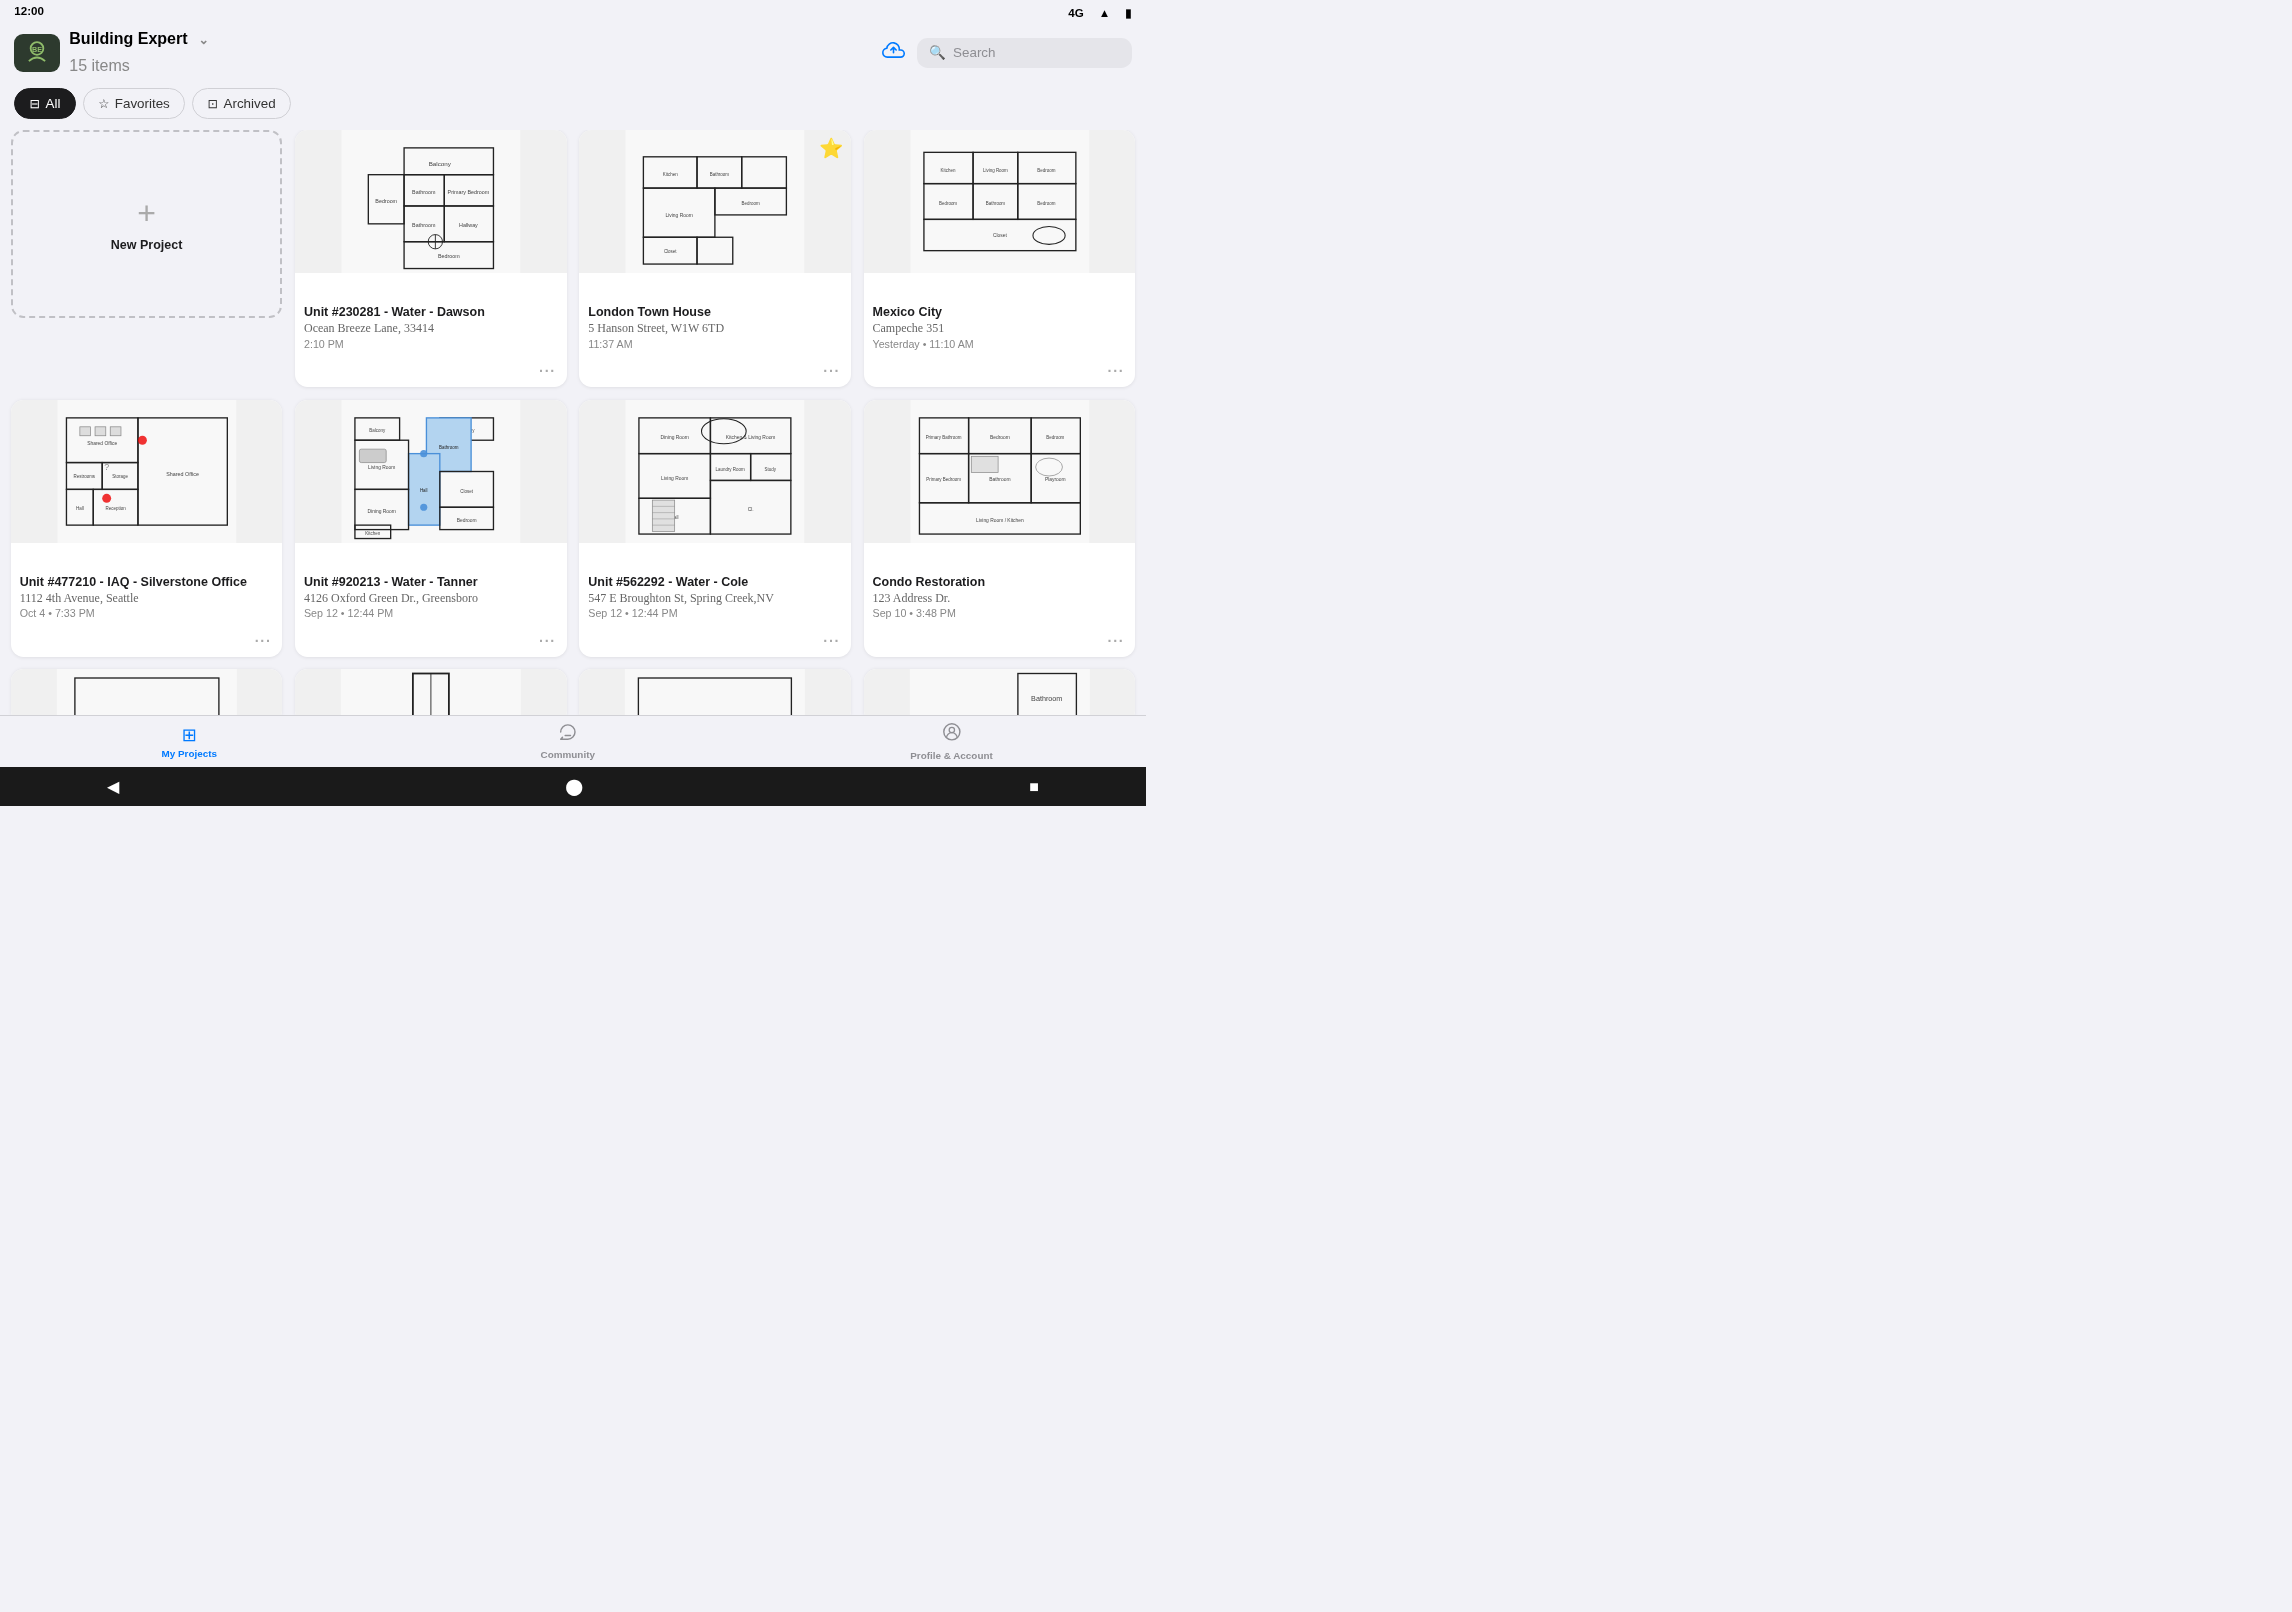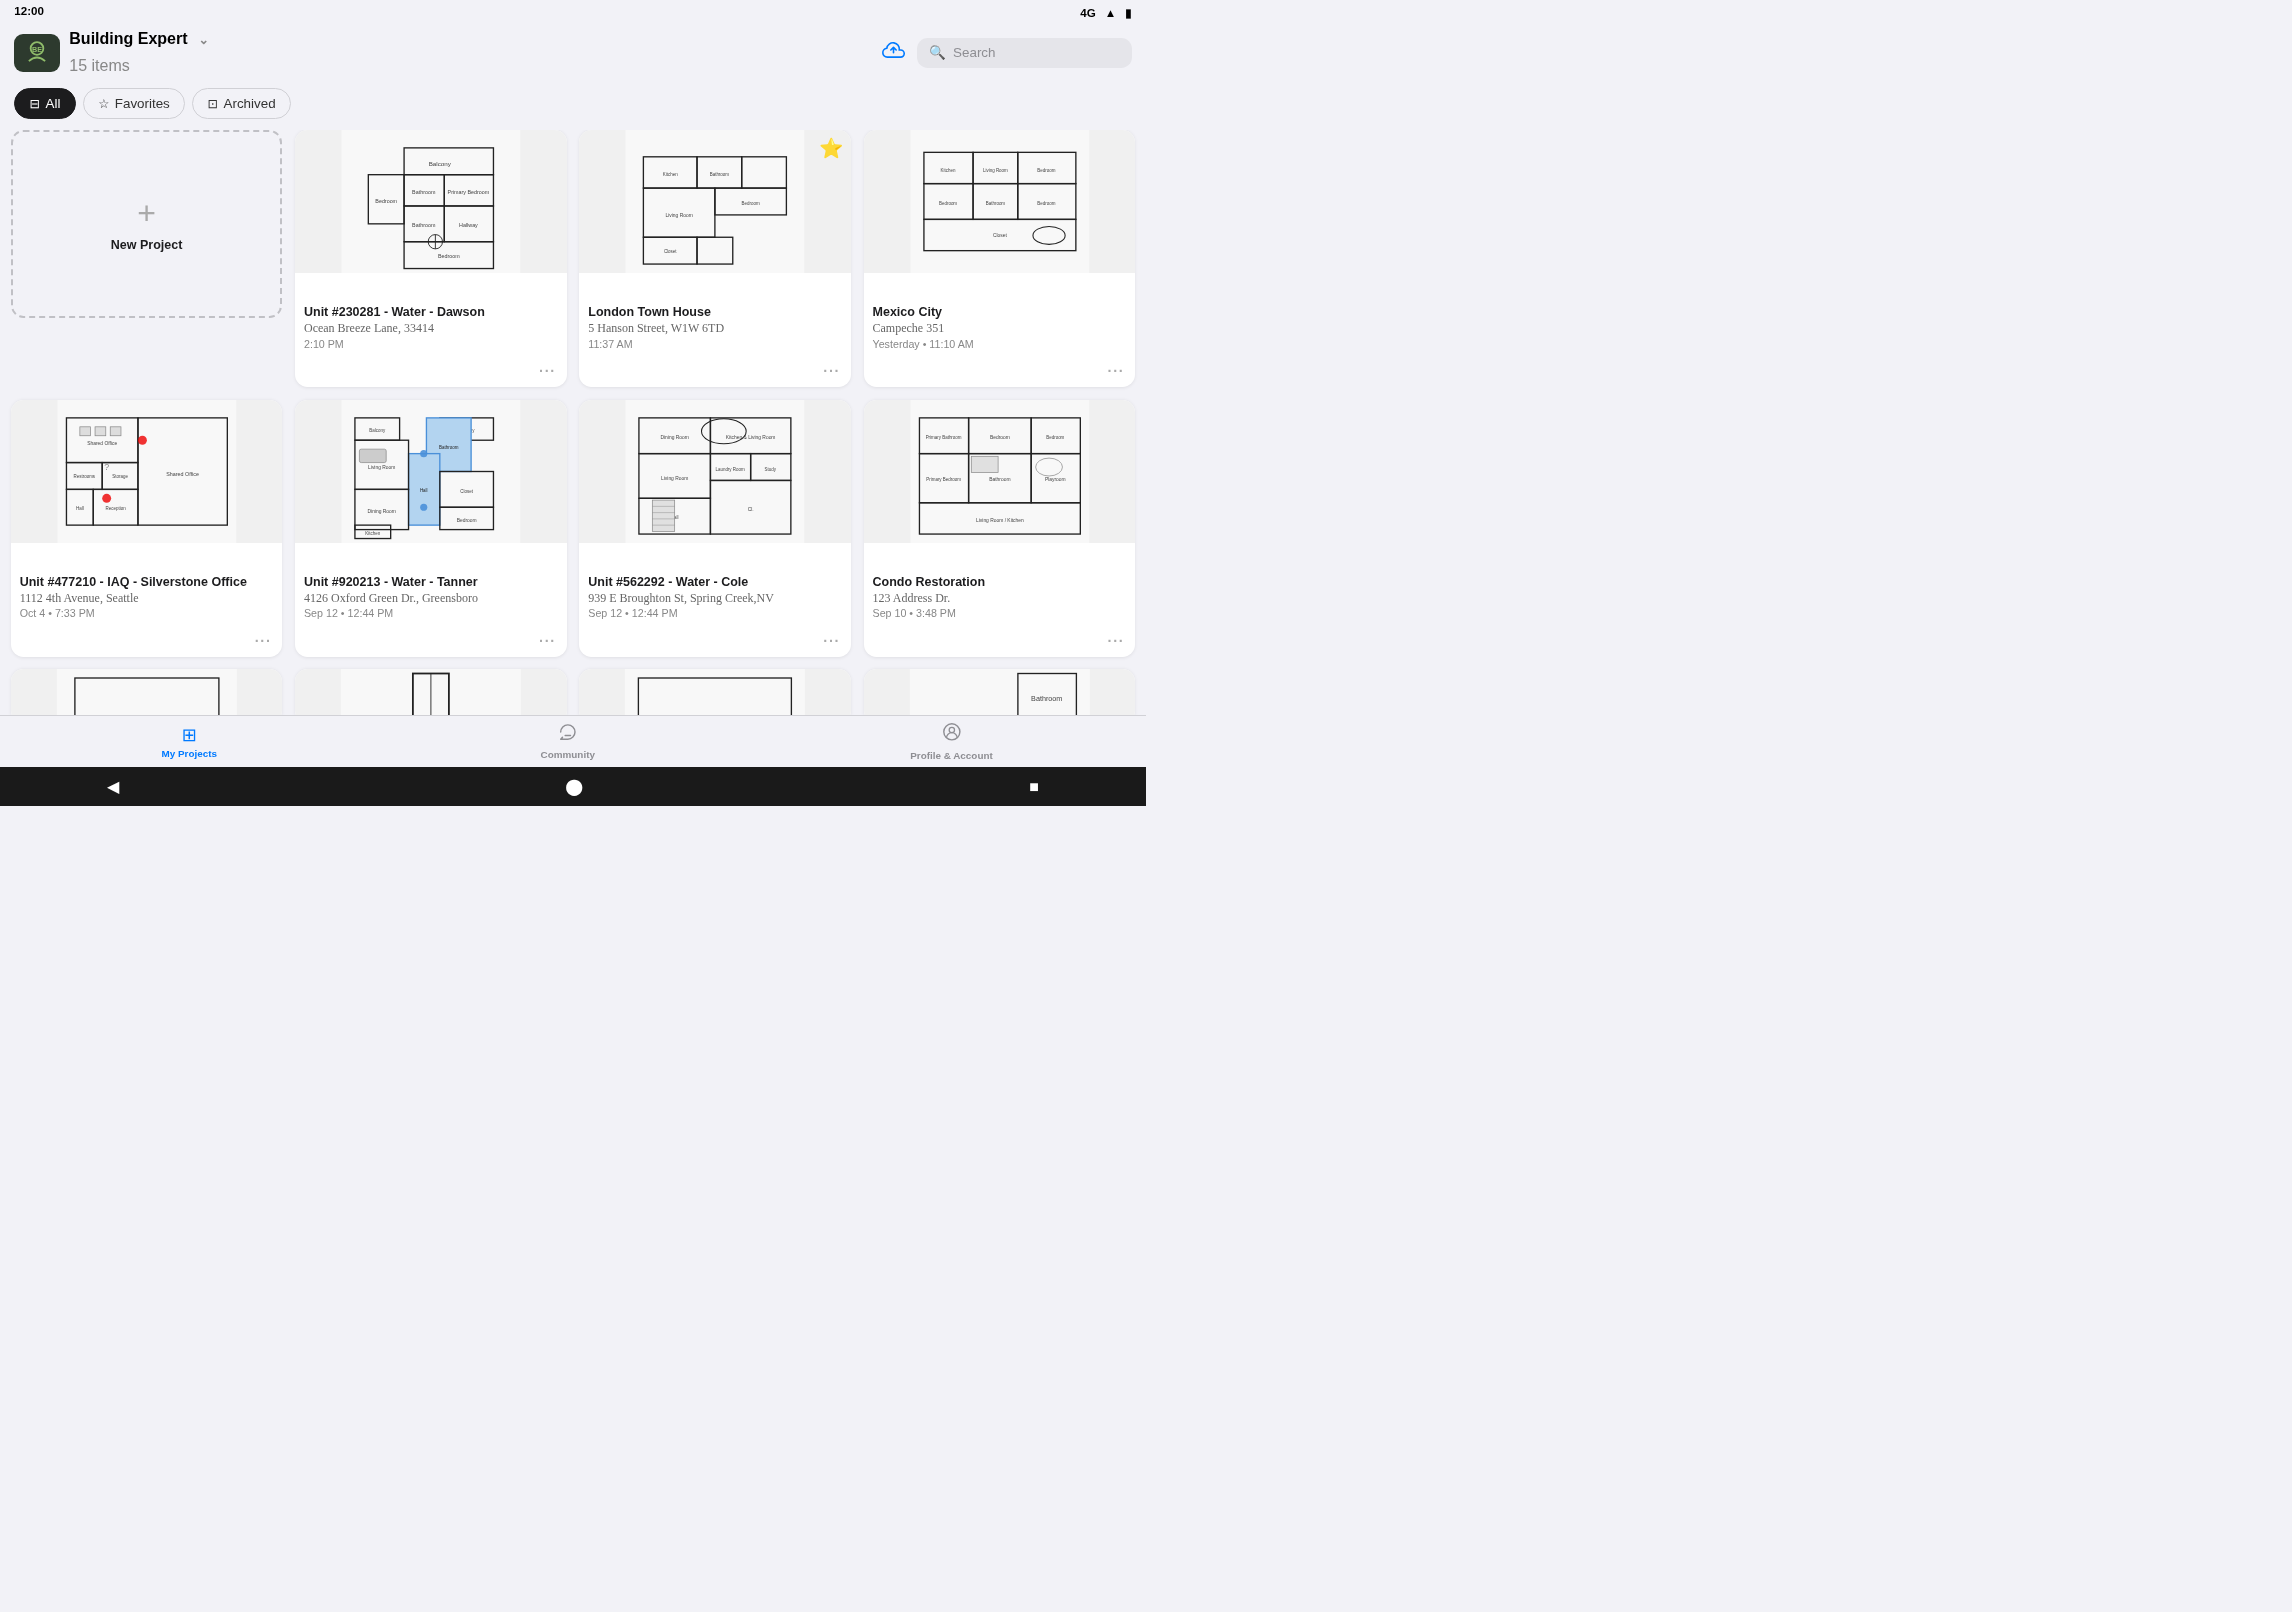--- a/index.html
+++ b/index.html
@@ -15,21 +15,21 @@
 
     
     .status-bar {
       display: flex;
       justify-content: space-between;
       padding: 3.6px 14.3px;
       background: #f2f2f7;
       height: 25px;
     }
     .status-time { font-size: 11.6px; font-weight: 600; }
-    .status-right { display: flex; align-items: center; gap: 9px; font-size: 11.6px; font-weight: 600; }
+    .status-right { display: flex; align-items: center; gap: 15px; font-size: 11.6px; font-weight: 600; }
 
     
     .header {
       display: flex;
       align-items: center;
       justify-content: space-between;
       padding: 5.4px 14.3px 7.2px 14.3px;
       background: #f2f2f7;
     }
     .header-left { display: flex; align-items: center; gap: 9px; }
@@ -432,21 +432,21 @@
         <rect x="30" y="112" width="25" height="35" fill="#e0e0e0" stroke="#888" stroke-width="0.8"></rect>
         <line x1="30" y1="119" x2="55" y2="119" stroke="#888" stroke-width="0.5"></line>
         <line x1="30" y1="126" x2="55" y2="126" stroke="#888" stroke-width="0.5"></line>
         <line x1="30" y1="133" x2="55" y2="133" stroke="#888" stroke-width="0.5"></line>
         <line x1="30" y1="140" x2="55" y2="140" stroke="#888" stroke-width="0.5"></line>
       </svg>
     </div>
     <div class="card-more">···</div>
     <div class="card-info">
       <div class="card-title">Unit #562292 - Water - Cole</div>
-      <div class="card-address">939 E Broughton St, Spring Creek,NV</div>
+      <div class="card-address">547 E Broughton St, Spring Creek,NV</div>
       <div class="card-time">Sep 12 • 12:44 PM</div>
     </div>
   </div>
 
   <div class="project-card">
     <div class="card-image">
       <svg viewBox="0 0 200 160" xmlns="http://www.w3.org/2000/svg">
         <rect width="200" height="160" fill="#f8f8f8"></rect>
         <rect x="10" y="20" width="55" height="40" fill="none" stroke="#222" stroke-width="1.5"></rect>
         <text x="37" y="44" text-anchor="middle" font-size="5" fill="#444">Primary Bathroom</text>

